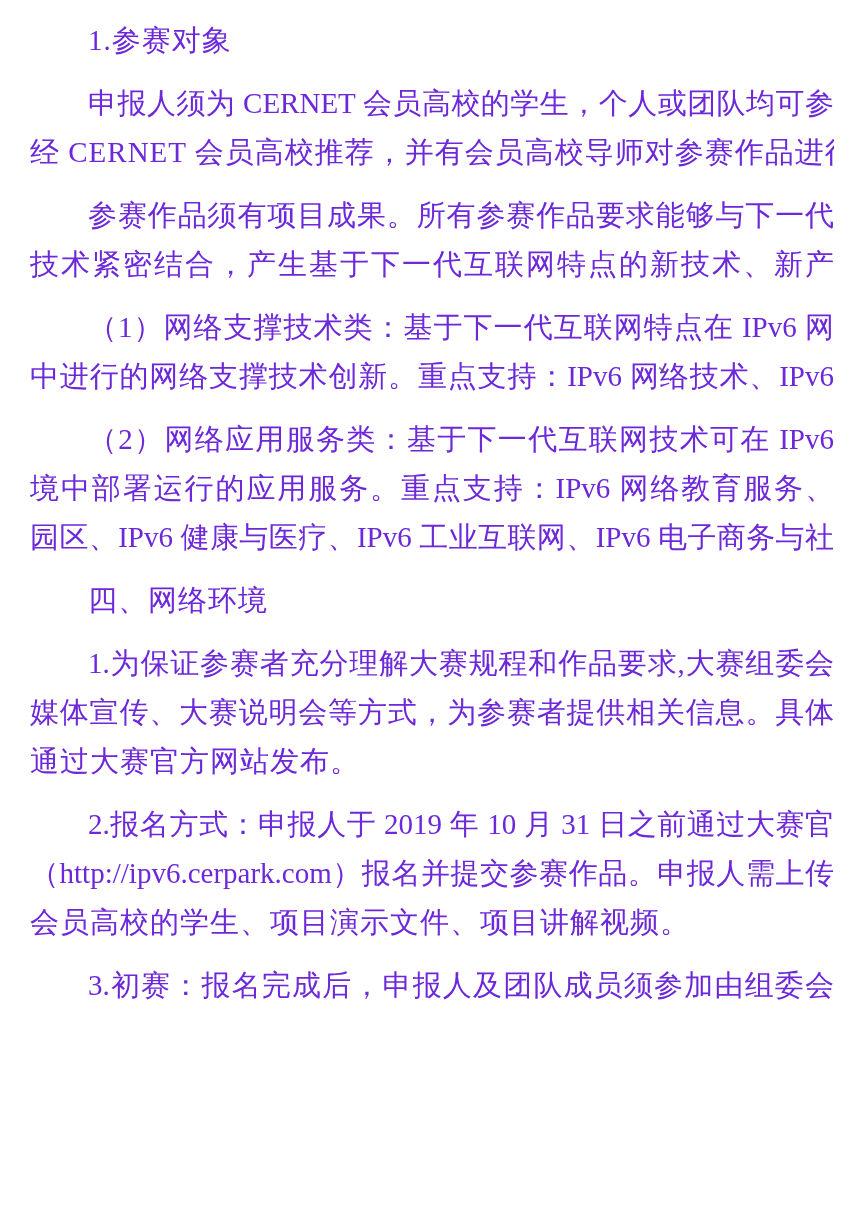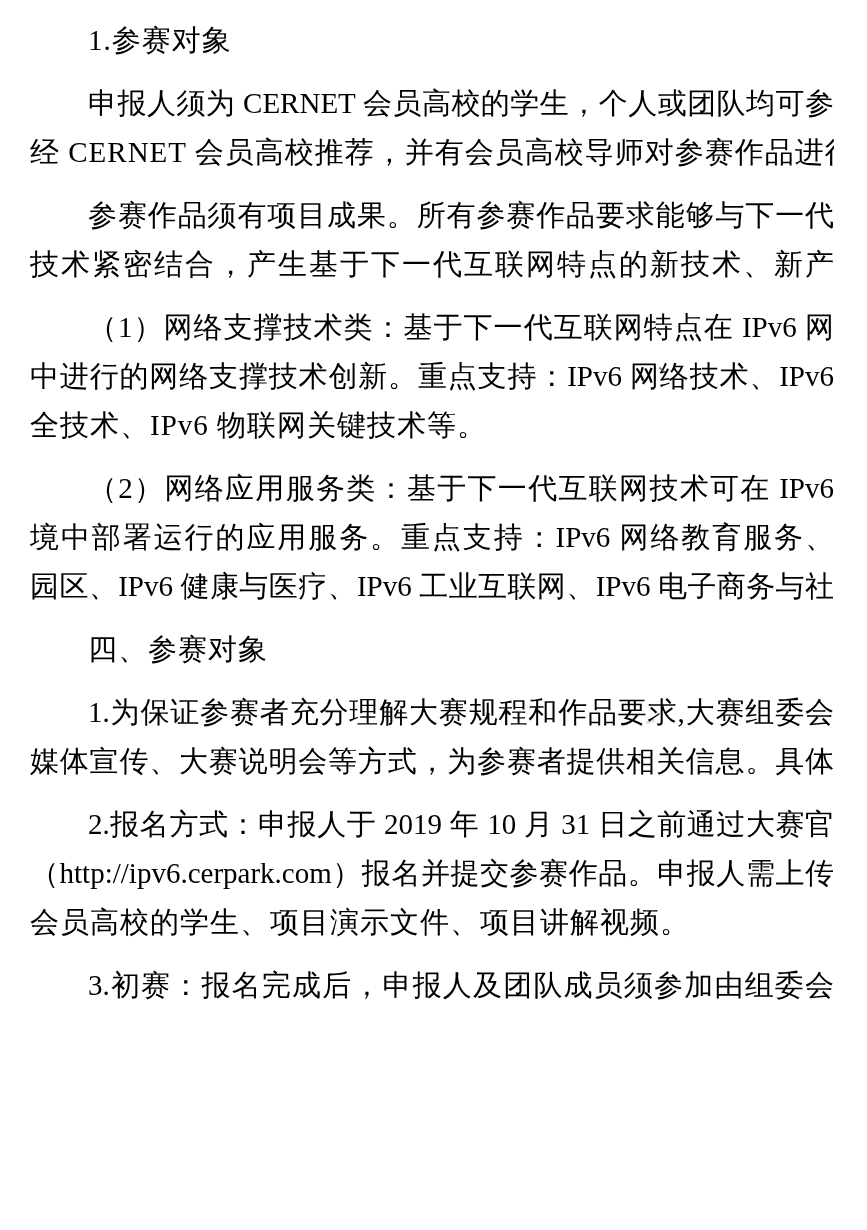--- a/index.html
+++ b/index.html
@@ -8,21 +8,21 @@
     background: #ffffff;
   }
   .page {
     position: relative;
     width: 867px;
     height: 1230px;
     background: #ffffff;
     box-sizing: border-box;
     padding: 16px 33px 0 30px;
     font-family: "Liberation Serif", "DejaVu Serif", serif;
-    color: #000000;
+    color: #6d28d9;
     font-size: 29px;
     overflow: hidden;
   }
   .para {
     margin: 0 0 14px 0;
   }
   .line {
     line-height: 49px;
     height: 49px;
     overflow: hidden;
@@ -77,33 +77,33 @@
       <div class="line first fill">申报人须为 CERNET 会员高校的学生，个人或团队均可参赛。须</div>
       <div class="line">经 CERNET 会员高校推荐，并有会员高校导师对参赛作品进行辅导。</div>
     </div>
     <div class="para body">
       <div class="line first fill">参赛作品须有项目成果。所有参赛作品要求能够与下一代互联网</div>
       <div class="line fill">技术紧密结合，产生基于下一代互联网特点的新技术、新产品、新服</div>
     </div>
     <div class="para body">
       <div class="line first fill">（1）网络支撑技术类：基于下一代互联网特点在 IPv6 网络环境</div>
       <div class="line fill">中进行的网络支撑技术创新。重点支持：IPv6 网络技术、IPv6 网络安</div>
-      <div class="line">全技术、IPv6 物联网关键技术等。</div>
     </div>
     <div class="para body">
       <div class="line first fill">（2）网络应用服务类：基于下一代互联网技术可在 IPv6 网络环</div>
       <div class="line fill">境中部署运行的应用服务。重点支持：IPv6 网络教育服务、IPv6 智慧</div>
       <div class="line fill">园区、IPv6 健康与医疗、IPv6 工业互联网、IPv6 电子商务与社会化应</div>
     </div>
     <div class="para heading">
-      <div class="line first">四、参赛对象</div>
+      <div class="line first">四、网络环境</div>
     </div>
     <div class="para body">
       <div class="line first fill">1.为保证参赛者充分理解大赛规程和作品要求,大赛组委会拟通过</div>
       <div class="line fill">媒体宣传、大赛说明会等方式，为参赛者提供相关信息。具体安排将</div>
+      <div class="line">通过大赛官方网站发布。</div>
     </div>
     <div class="para body">
       <div class="line first fill">2.报名方式：申报人于 2019 年 10 月 31 日之前通过大赛官方网站</div>
       <div class="line fill">（http://ipv6.cerpark.com）报名并提交参赛作品。申报人需上传标准格</div>
       <div class="line">会员高校的学生、项目演示文件、项目讲解视频。</div>
     </div>
     <div class="para body">
       <div class="line first fill">3.初赛：报名完成后，申报人及团队成员须参加由组委会组织的</div>
     </div>
   </div>

